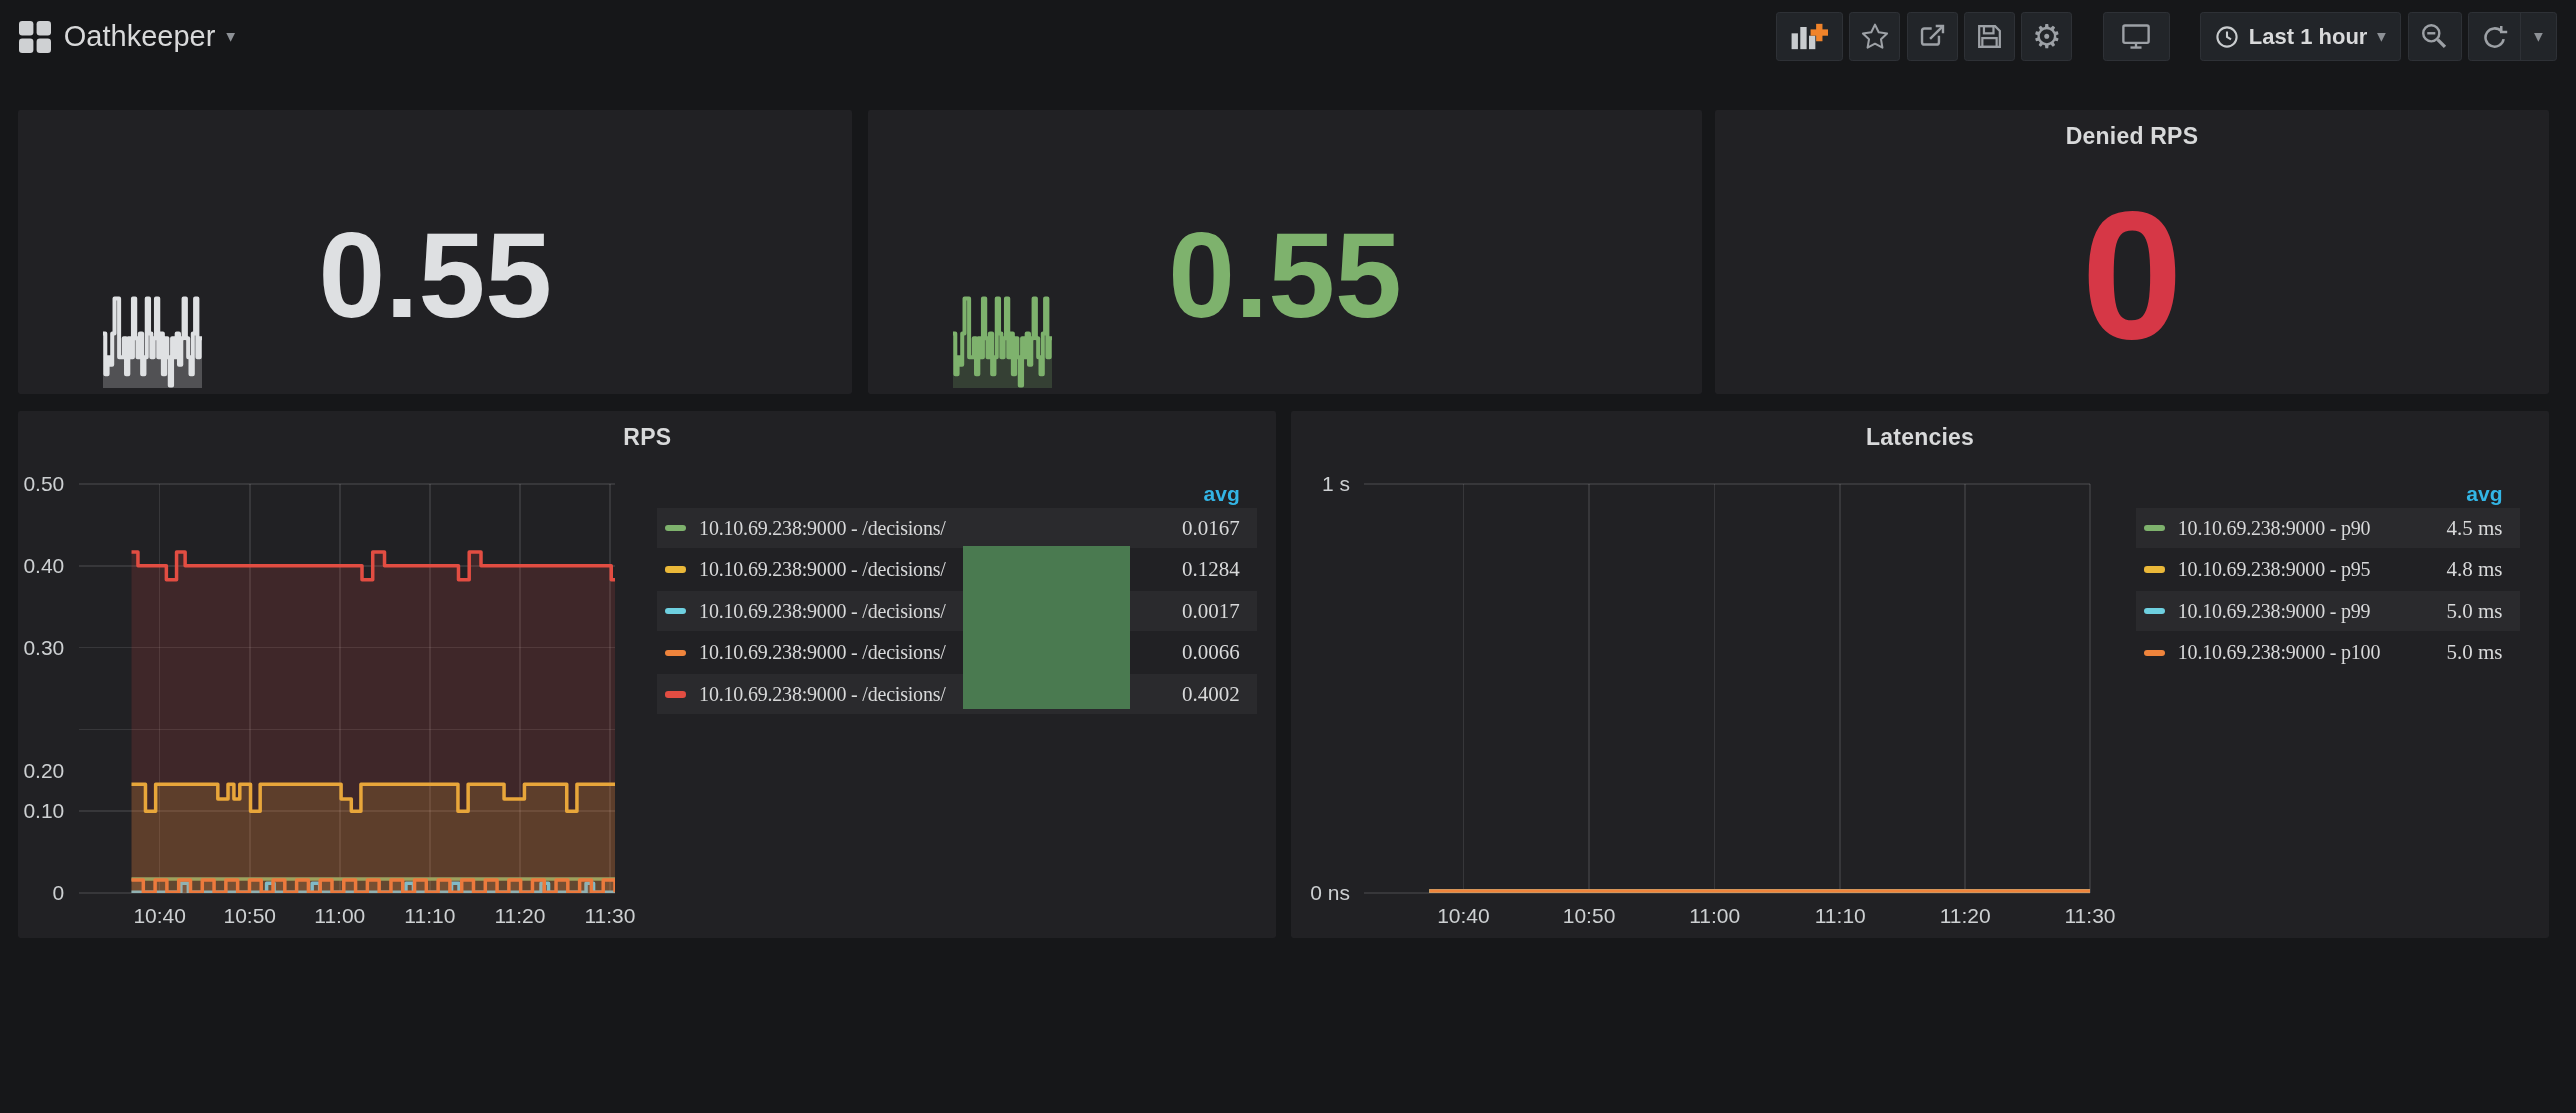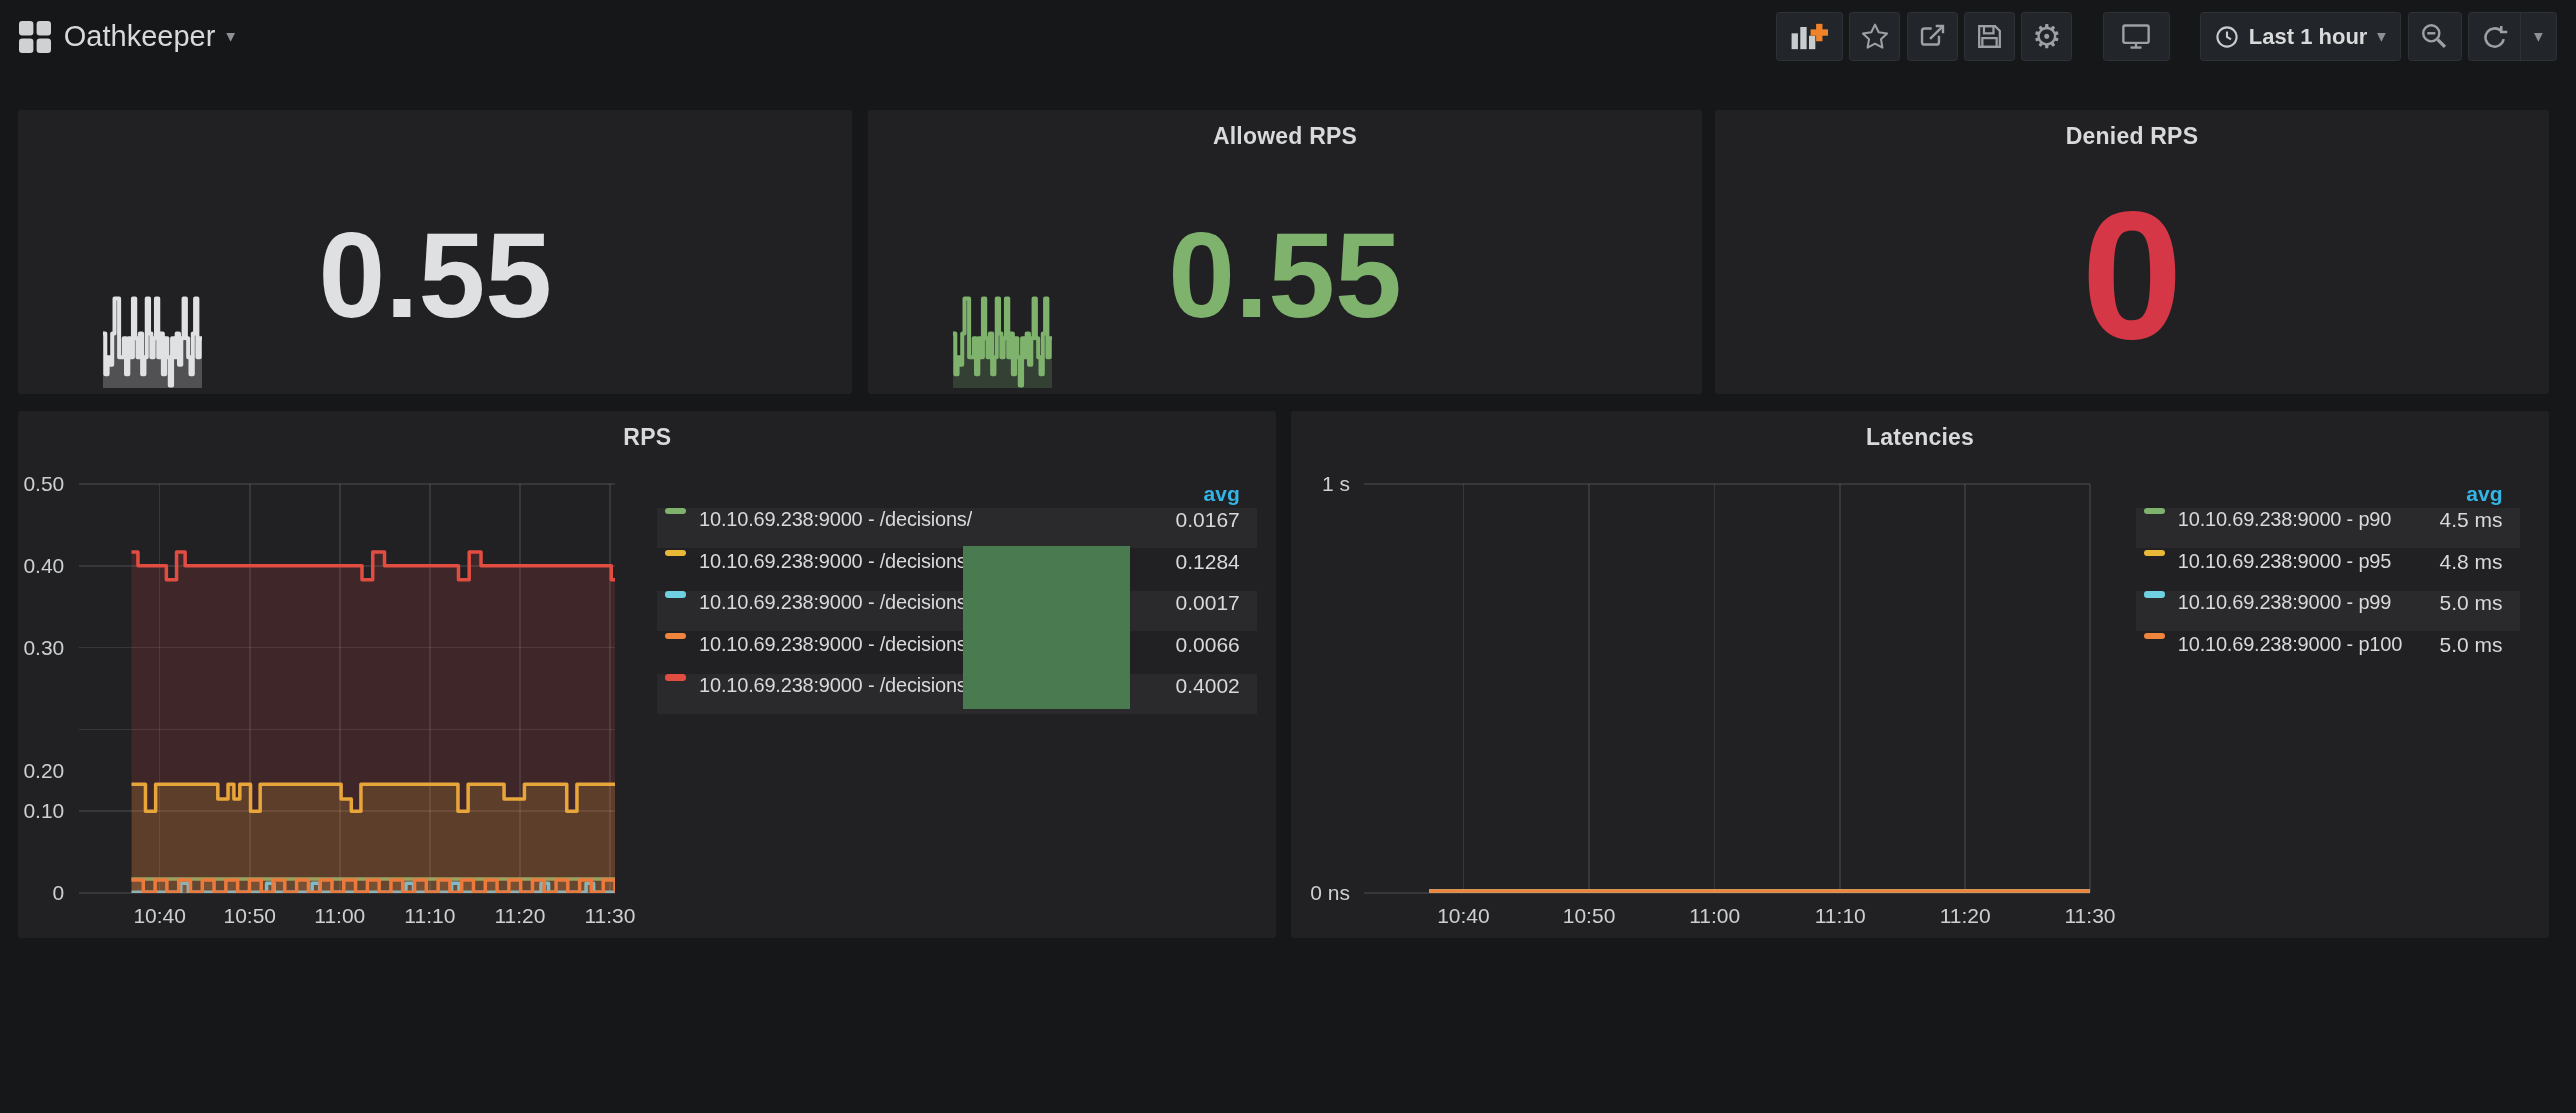--- a/index.html
+++ b/index.html
@@ -36,21 +36,21 @@
   .xlabels{position:absolute;}
   .xlabels span{position:absolute;top:0;transform:translateX(-50%);font-size:21px;color:#cdd0d2;white-space:nowrap;}
   .plot{position:absolute;}
   .plot svg{position:absolute;left:0;top:0;width:100%;height:100%;z-index:1;}
   .gv{position:absolute;top:0;bottom:0;width:1.6px;margin-left:-0.8px;background:rgba(255,255,255,0.10);z-index:0;}
   .gh{position:absolute;left:0;right:0;height:1.6px;margin-top:-0.8px;background:rgba(255,255,255,0.10);z-index:0;}
   
   .legend{position:absolute;z-index:2;}
   .legend-header{height:29px;display:flex;align-items:center;justify-content:flex-end;padding-right:17.5px;}
   .legend-header span{color:#33b5e5;font-size:21px;font-weight:700;}
-  .legend-row{display:flex;align-items:flex-start;height:40px;margin-bottom:1.6px;padding:0 17.5px 0 8px;}
+  .legend-row{display:flex;align-items:center;height:40px;margin-bottom:1.6px;padding:0 17.5px 0 8px;font-family:Liberation Serif, serif;}
   .legend-row.stripe{background:rgba(255,255,255,0.045);}
   .swatch{width:21px;height:6.4px;border-radius:3.2px;margin-right:12.8px;flex:none;}
   .legend-label{font-size:20px;color:#d8d9da;white-space:nowrap;overflow:hidden;letter-spacing:-0.2px;}
   .legend-avg{margin-left:auto;font-size:21px;color:#d8d9da;white-space:nowrap;padding-left:16px;}
   .artifact{position:absolute;z-index:5;}
   svg{display:block;}
 </style>
 </head>
 <body>
 
@@ -146,21 +146,20 @@
     <div class="stat-wrap">
       <span class="stat-value" style="font-size:120px;color:#dee0e2">0.55</span>
     </div>
     <svg class="spark" viewBox="0 0 1000 1000" preserveAspectRatio="none">
         <path d="M0 449.74999999999994L23.25581395348837 449.74999999999994L23.25581395348837 860.4L46.51162790697674 860.4L46.51162790697674 688.5L69.76744186046511 688.5L69.76744186046511 764.9L93.02325581395348 764.9L93.02325581395348 449.74999999999994L116.27906976744185 449.74999999999994L116.27906976744185 96.39999999999996L139.53488372093022 96.39999999999996L139.53488372093022 96.39999999999996L162.7906976744186 96.39999999999996L162.7906976744186 688.5L186.04651162790697 688.5L186.04651162790697 688.5L209.30232558139534 688.5L209.30232558139534 497.5L232.5581395348837 497.5L232.5581395348837 860.4L255.81395348837208 860.4L255.81395348837208 497.5L279.06976744186045 497.5L279.06976744186045 688.5L302.3255813953488 688.5L302.3255813953488 96.39999999999996L325.5813953488372 96.39999999999996L325.5813953488372 497.5L348.83720930232556 497.5L348.83720930232556 688.5L372.09302325581393 688.5L372.09302325581393 449.74999999999994L395.3488372093023 449.74999999999994L395.3488372093023 860.4L418.6046511627907 860.4L418.6046511627907 688.5L441.86046511627904 688.5L441.86046511627904 96.39999999999996L465.1162790697674 96.39999999999996L465.1162790697674 449.74999999999994L488.3720930232558 449.74999999999994L488.3720930232558 688.5L511.62790697674416 688.5L511.62790697674416 497.5L534.8837209302326 497.5L534.8837209302326 96.39999999999996L558.1395348837209 96.39999999999996L558.1395348837209 688.5L581.3953488372092 688.5L581.3953488372092 449.74999999999994L604.6511627906976 449.74999999999994L604.6511627906976 860.4L627.9069767441861 860.4L627.9069767441861 497.5L651.1627906976744 497.5L651.1627906976744 688.5L674.4186046511627 688.5L674.4186046511627 975L697.6744186046511 975L697.6744186046511 497.5L720.9302325581396 497.5L720.9302325581396 688.5L744.1860465116279 688.5L744.1860465116279 449.74999999999994L767.4418604651162 449.74999999999994L767.4418604651162 764.9L790.6976744186046 764.9L790.6976744186046 497.5L813.953488372093 497.5L813.953488372093 96.39999999999996L837.2093023255813 96.39999999999996L837.2093023255813 497.5L860.4651162790697 497.5L860.4651162790697 688.5L883.7209302325581 688.5L883.7209302325581 860.4L906.9767441860465 860.4L906.9767441860465 449.74999999999994L930.2325581395348 449.74999999999994L930.2325581395348 96.39999999999996L953.4883720930231 96.39999999999996L953.4883720930231 688.5L976.7441860465116 688.5L976.7441860465116 497.5L1000 497.5L1000 1000L0 1000Z" fill="rgba(255,255,255,0.22)" fill-opacity="1" stroke="none"></path>
         <path d="M0 449.74999999999994L23.25581395348837 449.74999999999994L23.25581395348837 860.4L46.51162790697674 860.4L46.51162790697674 688.5L69.76744186046511 688.5L69.76744186046511 764.9L93.02325581395348 764.9L93.02325581395348 449.74999999999994L116.27906976744185 449.74999999999994L116.27906976744185 96.39999999999996L139.53488372093022 96.39999999999996L139.53488372093022 96.39999999999996L162.7906976744186 96.39999999999996L162.7906976744186 688.5L186.04651162790697 688.5L186.04651162790697 688.5L209.30232558139534 688.5L209.30232558139534 497.5L232.5581395348837 497.5L232.5581395348837 860.4L255.81395348837208 860.4L255.81395348837208 497.5L279.06976744186045 497.5L279.06976744186045 688.5L302.3255813953488 688.5L302.3255813953488 96.39999999999996L325.5813953488372 96.39999999999996L325.5813953488372 497.5L348.83720930232556 497.5L348.83720930232556 688.5L372.09302325581393 688.5L372.09302325581393 449.74999999999994L395.3488372093023 449.74999999999994L395.3488372093023 860.4L418.6046511627907 860.4L418.6046511627907 688.5L441.86046511627904 688.5L441.86046511627904 96.39999999999996L465.1162790697674 96.39999999999996L465.1162790697674 449.74999999999994L488.3720930232558 449.74999999999994L488.3720930232558 688.5L511.62790697674416 688.5L511.62790697674416 497.5L534.8837209302326 497.5L534.8837209302326 96.39999999999996L558.1395348837209 96.39999999999996L558.1395348837209 688.5L581.3953488372092 688.5L581.3953488372092 449.74999999999994L604.6511627906976 449.74999999999994L604.6511627906976 860.4L627.9069767441861 860.4L627.9069767441861 497.5L651.1627906976744 497.5L651.1627906976744 688.5L674.4186046511627 688.5L674.4186046511627 975L697.6744186046511 975L697.6744186046511 497.5L720.9302325581396 497.5L720.9302325581396 688.5L744.1860465116279 688.5L744.1860465116279 449.74999999999994L767.4418604651162 449.74999999999994L767.4418604651162 764.9L790.6976744186046 764.9L790.6976744186046 497.5L813.953488372093 497.5L813.953488372093 96.39999999999996L837.2093023255813 96.39999999999996L837.2093023255813 497.5L860.4651162790697 497.5L860.4651162790697 688.5L883.7209302325581 688.5L883.7209302325581 860.4L906.9767441860465 860.4L906.9767441860465 449.74999999999994L930.2325581395348 449.74999999999994L930.2325581395348 96.39999999999996L953.4883720930231 96.39999999999996L953.4883720930231 688.5L976.7441860465116 688.5L976.7441860465116 497.5L1000 497.5" fill="none" stroke="#dfe1e3" stroke-width="4" vector-effect="non-scaling-stroke" stroke-linejoin="round"></path>
       </svg>
   </div>
 
   <div class="panel" style="left:868px;top:110px;width:834px;height:284px">
-    <div class="panel-title">Allowed RPS</div>
     <div class="stat-wrap">
       <span class="stat-value" style="font-size:120px;color:#7eb26d">0.55</span>
     </div>
     <svg class="spark" viewBox="0 0 1000 1000" preserveAspectRatio="none">
         <path d="M0 449.74999999999994L23.25581395348837 449.74999999999994L23.25581395348837 860.4L46.51162790697674 860.4L46.51162790697674 688.5L69.76744186046511 688.5L69.76744186046511 764.9L93.02325581395348 764.9L93.02325581395348 449.74999999999994L116.27906976744185 449.74999999999994L116.27906976744185 96.39999999999996L139.53488372093022 96.39999999999996L139.53488372093022 96.39999999999996L162.7906976744186 96.39999999999996L162.7906976744186 688.5L186.04651162790697 688.5L186.04651162790697 688.5L209.30232558139534 688.5L209.30232558139534 497.5L232.5581395348837 497.5L232.5581395348837 860.4L255.81395348837208 860.4L255.81395348837208 497.5L279.06976744186045 497.5L279.06976744186045 688.5L302.3255813953488 688.5L302.3255813953488 96.39999999999996L325.5813953488372 96.39999999999996L325.5813953488372 497.5L348.83720930232556 497.5L348.83720930232556 688.5L372.09302325581393 688.5L372.09302325581393 449.74999999999994L395.3488372093023 449.74999999999994L395.3488372093023 860.4L418.6046511627907 860.4L418.6046511627907 688.5L441.86046511627904 688.5L441.86046511627904 96.39999999999996L465.1162790697674 96.39999999999996L465.1162790697674 449.74999999999994L488.3720930232558 449.74999999999994L488.3720930232558 688.5L511.62790697674416 688.5L511.62790697674416 497.5L534.8837209302326 497.5L534.8837209302326 96.39999999999996L558.1395348837209 96.39999999999996L558.1395348837209 688.5L581.3953488372092 688.5L581.3953488372092 449.74999999999994L604.6511627906976 449.74999999999994L604.6511627906976 860.4L627.9069767441861 860.4L627.9069767441861 497.5L651.1627906976744 497.5L651.1627906976744 688.5L674.4186046511627 688.5L674.4186046511627 975L697.6744186046511 975L697.6744186046511 497.5L720.9302325581396 497.5L720.9302325581396 688.5L744.1860465116279 688.5L744.1860465116279 449.74999999999994L767.4418604651162 449.74999999999994L767.4418604651162 764.9L790.6976744186046 764.9L790.6976744186046 497.5L813.953488372093 497.5L813.953488372093 96.39999999999996L837.2093023255813 96.39999999999996L837.2093023255813 497.5L860.4651162790697 497.5L860.4651162790697 688.5L883.7209302325581 688.5L883.7209302325581 860.4L906.9767441860465 860.4L906.9767441860465 449.74999999999994L930.2325581395348 449.74999999999994L930.2325581395348 96.39999999999996L953.4883720930231 96.39999999999996L953.4883720930231 688.5L976.7441860465116 688.5L976.7441860465116 497.5L1000 497.5L1000 1000L0 1000Z" fill="rgba(126,178,109,0.22)" fill-opacity="1" stroke="none"></path>
         <path d="M0 449.74999999999994L23.25581395348837 449.74999999999994L23.25581395348837 860.4L46.51162790697674 860.4L46.51162790697674 688.5L69.76744186046511 688.5L69.76744186046511 764.9L93.02325581395348 764.9L93.02325581395348 449.74999999999994L116.27906976744185 449.74999999999994L116.27906976744185 96.39999999999996L139.53488372093022 96.39999999999996L139.53488372093022 96.39999999999996L162.7906976744186 96.39999999999996L162.7906976744186 688.5L186.04651162790697 688.5L186.04651162790697 688.5L209.30232558139534 688.5L209.30232558139534 497.5L232.5581395348837 497.5L232.5581395348837 860.4L255.81395348837208 860.4L255.81395348837208 497.5L279.06976744186045 497.5L279.06976744186045 688.5L302.3255813953488 688.5L302.3255813953488 96.39999999999996L325.5813953488372 96.39999999999996L325.5813953488372 497.5L348.83720930232556 497.5L348.83720930232556 688.5L372.09302325581393 688.5L372.09302325581393 449.74999999999994L395.3488372093023 449.74999999999994L395.3488372093023 860.4L418.6046511627907 860.4L418.6046511627907 688.5L441.86046511627904 688.5L441.86046511627904 96.39999999999996L465.1162790697674 96.39999999999996L465.1162790697674 449.74999999999994L488.3720930232558 449.74999999999994L488.3720930232558 688.5L511.62790697674416 688.5L511.62790697674416 497.5L534.8837209302326 497.5L534.8837209302326 96.39999999999996L558.1395348837209 96.39999999999996L558.1395348837209 688.5L581.3953488372092 688.5L581.3953488372092 449.74999999999994L604.6511627906976 449.74999999999994L604.6511627906976 860.4L627.9069767441861 860.4L627.9069767441861 497.5L651.1627906976744 497.5L651.1627906976744 688.5L674.4186046511627 688.5L674.4186046511627 975L697.6744186046511 975L697.6744186046511 497.5L720.9302325581396 497.5L720.9302325581396 688.5L744.1860465116279 688.5L744.1860465116279 449.74999999999994L767.4418604651162 449.74999999999994L767.4418604651162 764.9L790.6976744186046 764.9L790.6976744186046 497.5L813.953488372093 497.5L813.953488372093 96.39999999999996L837.2093023255813 96.39999999999996L837.2093023255813 497.5L860.4651162790697 497.5L860.4651162790697 688.5L883.7209302325581 688.5L883.7209302325581 860.4L906.9767441860465 860.4L906.9767441860465 449.74999999999994L930.2325581395348 449.74999999999994L930.2325581395348 96.39999999999996L953.4883720930231 96.39999999999996L953.4883720930231 688.5L976.7441860465116 688.5L976.7441860465116 497.5L1000 497.5" fill="none" stroke="#7eb26d" stroke-width="4" vector-effect="non-scaling-stroke" stroke-linejoin="round"></path>
       </svg>
   </div>
 
   <div class="panel" style="left:1715px;top:110px;width:834px;height:284px">

